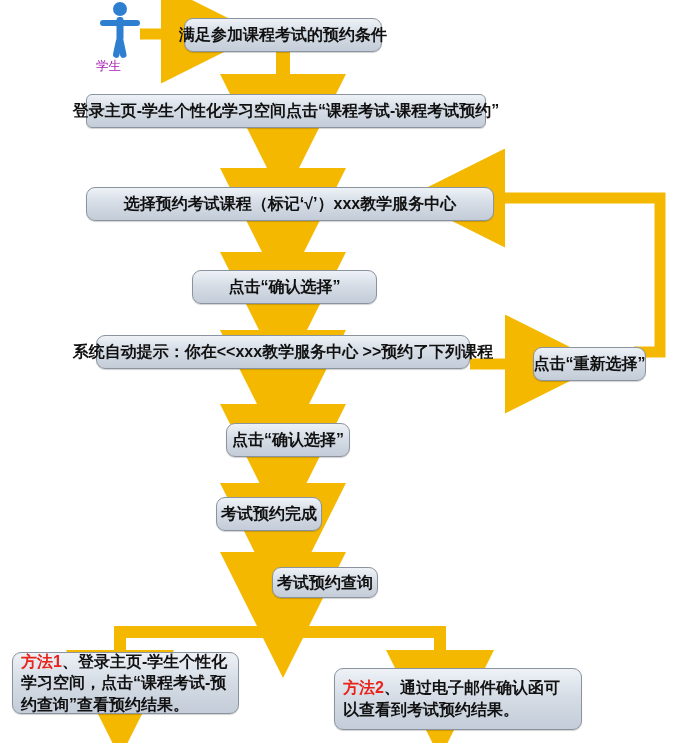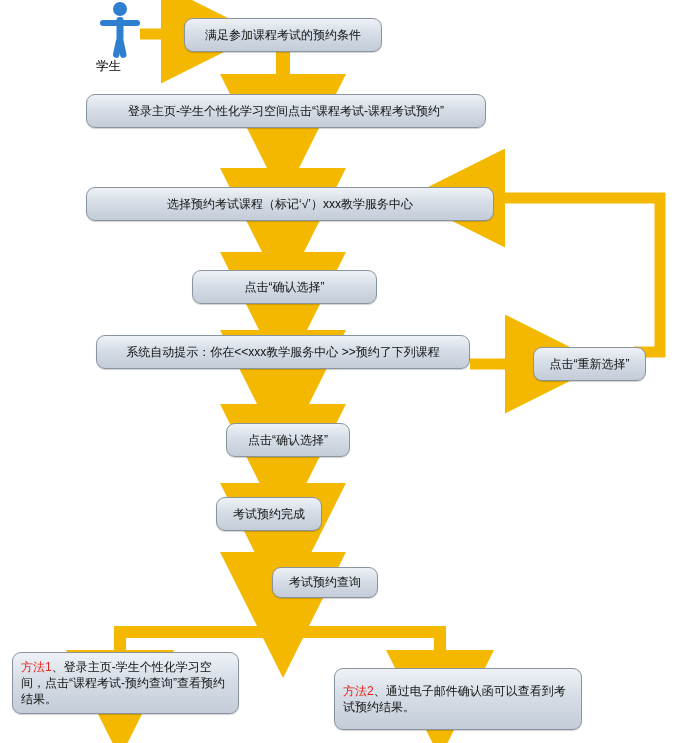--- a/index.html
+++ b/index.html
@@ -17,39 +17,40 @@
     overflow: hidden;
     background: #ffffff;
   }
   .node {
     position: absolute;
     box-sizing: border-box;
     background: linear-gradient(to bottom, #eef2f7 0%, #d6dde6 45%, #c3ccd8 100%);
     border: 1px solid #8a949f;
     border-radius: 9px;
     color: #111111;
-    font-size: 12px;
+    font-size: 16px;
     line-height: 1.35;
     text-align: center;
     display: flex;
     align-items: center;
     justify-content: center;
     padding: 6px 8px;
     box-shadow: 0 1px 1px rgba(0,0,0,0.18);
     white-space: nowrap;
+    font-weight: bold;
   }
   .node.wrap {
     white-space: normal;
     text-align: left;
     justify-content: flex-start;
   }
   .label {
     position: absolute;
     font-size: 12.5px;
-    color: #000000;
+    color: #a21caf;
     white-space: nowrap;
     font-family: Liberation Mono, monospace;
   }
   .red {
     color: #e8231a;
   }
   svg.arrows {
     position: absolute;
     left: 0;
     top: 0;
@@ -101,21 +102,21 @@
     <circle cx="28" cy="9" r="7" fill="#2f7fd1"></circle>
     <rect x="24.5" y="17" width="7" height="24" rx="3" fill="#2f7fd1"></rect>
     <rect x="8" y="20" width="40" height="6" rx="3" fill="#2f7fd1"></rect>
     <rect x="24.5" y="38" width="6.5" height="20" rx="3" fill="#2f7fd1" transform="rotate(12 27 38)"></rect>
     <rect x="24.5" y="38" width="6.5" height="20" rx="3" fill="#2f7fd1" transform="rotate(-12 29 38)"></rect>
   </svg>
   <div class="label" style="left:96px; top:58px;">学生</div>
 
   <div class="node" style="left:184px; top:18px; width:198px; height:34px;">满足参加课程考试的预约条件</div>
 
-  <div class="node" style="left:86px; top:94px; width:400px; height:34px;">登录主页-学生个性化学习空间点击“课程考试-课程考试预约”</div>
+  <div class="node" style="left:86px; top:94px; width:400px; height:34px;border-radius:6px;">登录主页-学生个性化学习空间点击“课程考试-课程考试预约”</div>
 
   <div class="node" style="left:86px; top:187px; width:408px; height:34px;">选择预约考试课程（标记‘√’）xxx教学服务中心</div>
 
   <div class="node" style="left:192px; top:270px; width:185px; height:34px;">点击“确认选择”</div>
 
   <div class="node" style="left:96px; top:335px; width:374px; height:34px;">系统自动提示：你在&lt;&lt;xxx教学服务中心 &gt;&gt;预约了下列课程</div>
 
   <div class="node" style="left:521px; top:347px; width:113px; height:34px;margin-left:12px;">点击“重新选择”</div>
 
   <div class="node" style="left:226px; top:423px; width:124px; height:34px;">点击“确认选择”</div>

